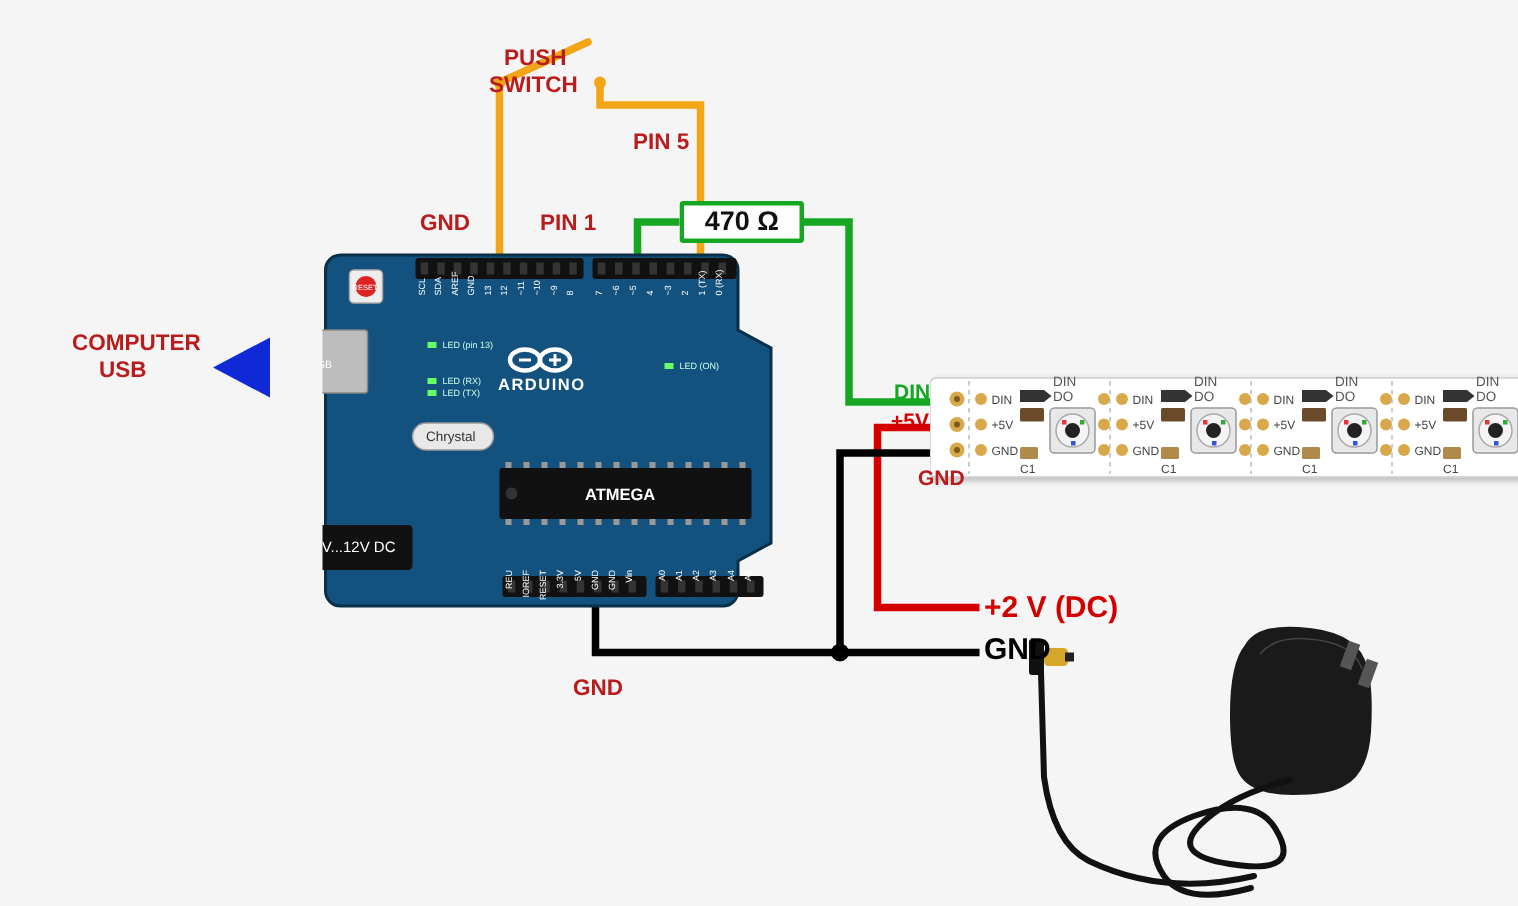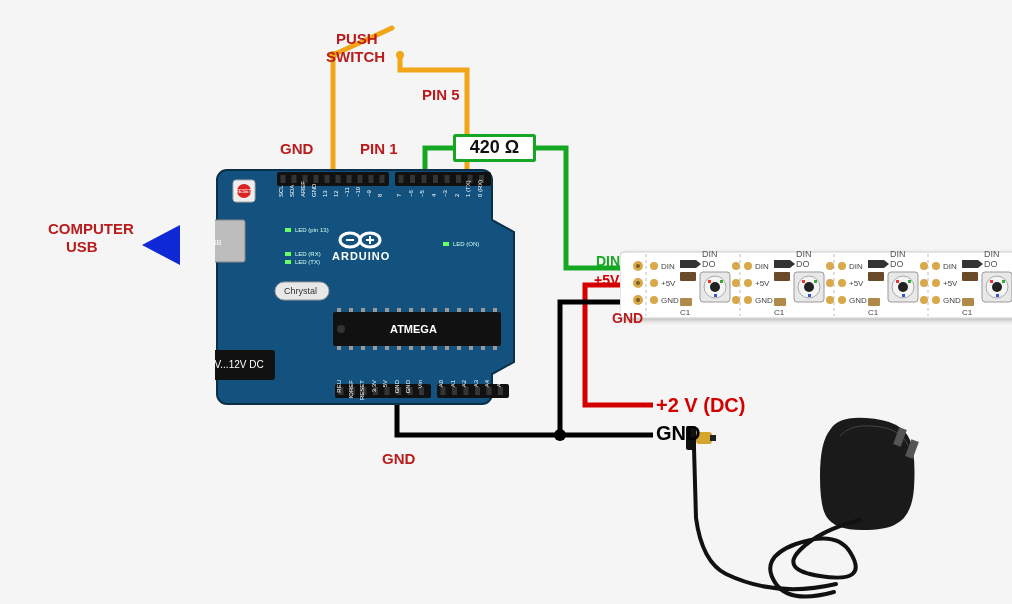--- a/index.html
+++ b/index.html
@@ -237,21 +237,21 @@
         <text x="262.5" y="218" class="tiny" transform="rotate(-90 262.5 218)" text-anchor="end">A3</text>
         <text x="274" y="218" class="tiny" transform="rotate(-90 274 218)" text-anchor="end">A4</text>
         <text x="285.5" y="218" class="tiny" transform="rotate(-90 285.5 218)" text-anchor="end">A5</text>
       </g>
 </svg>
 
 <div style="position:absolute;left:453px;top:134px;width:83px;height:28px;">
   <svg width="83" height="28" style="position:absolute;left:0;top:0">
     <rect class="resistor-box" x="1.5" y="1.5" width="80" height="25" rx="1"></rect>
   </svg>
-  <div class="resistor-txt" style="position:absolute;left:0;top:3px;width:83px;text-align:center">420 Ω</div>
+  <div class="resistor-txt" style="position:absolute;left:0;top:3px;width:83px;text-align:center">470 Ω</div>
 </div>
 
 <svg width="400" height="80" style="position:absolute;left:620px;top:248px">
   <rect class="ledstrip-bg" x="0" y="4" width="400" height="66" rx="4" filter="url(#sh)"></rect>
   <defs>
     <filter id="sh">
           <feDropShadow dx="0" dy="2" stdDeviation="2" flood-opacity="0.25"></feDropShadow>
         </filter>
   </defs>
 

